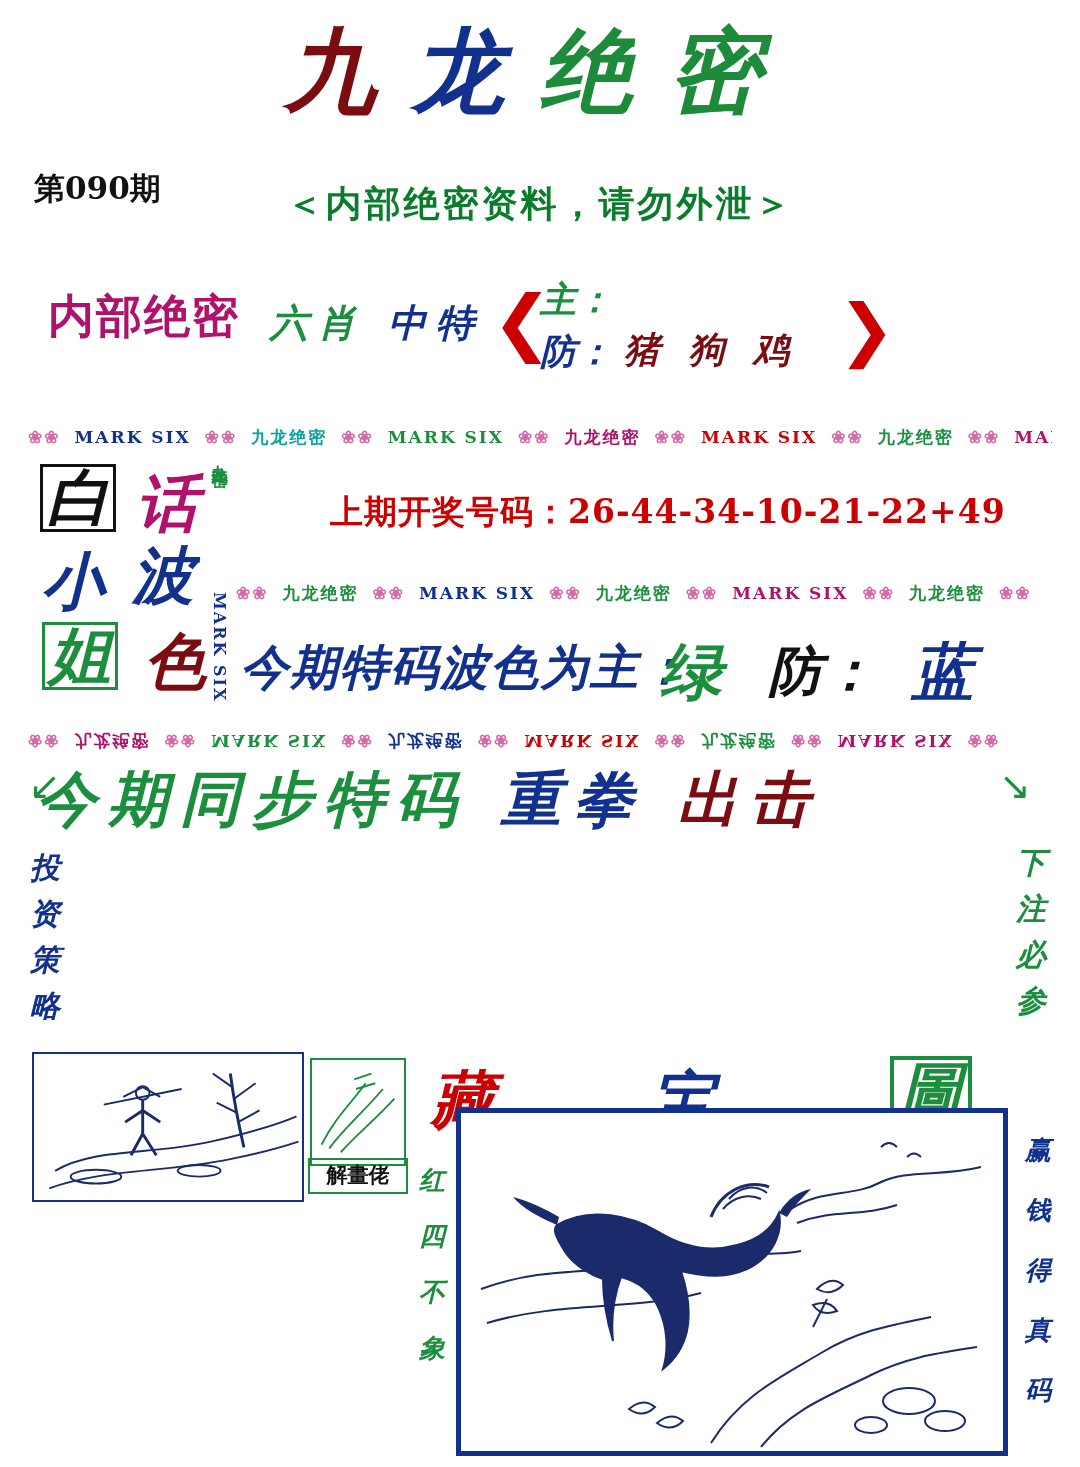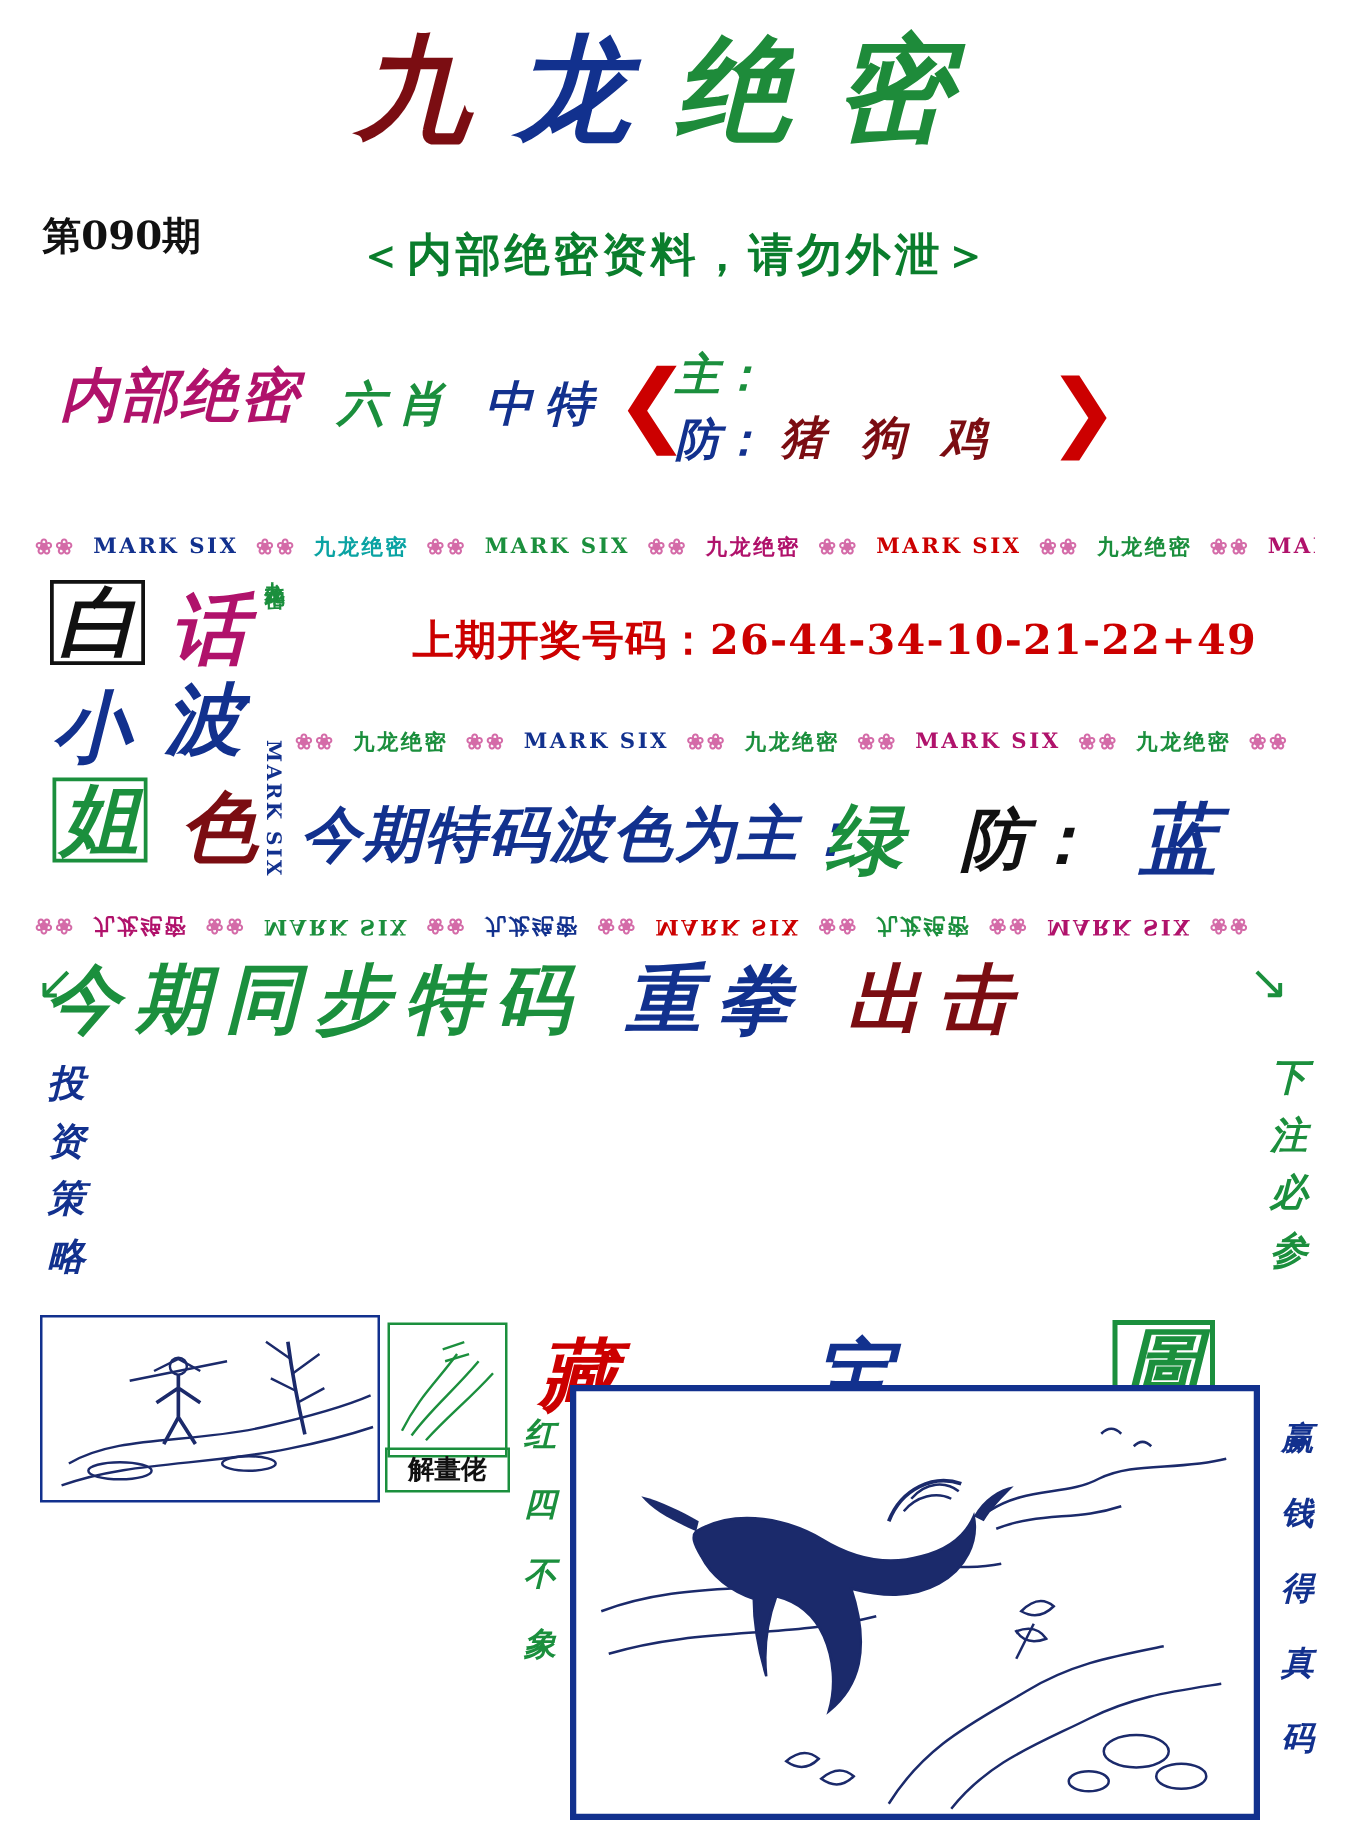--- a/index.html
+++ b/index.html
@@ -33,21 +33,21 @@
     position:absolute;left:0;top:180px;width:1080px;text-align:center;
     font-size:36px;font-weight:bold;color:#0a7d2c;
     font-family:"DejaVu Serif","Liberation Serif",serif;
     letter-spacing:3px;
   }
 
   
   .band1{position:absolute;left:0;top:270px;width:1080px;height:120px;}
   .b1-a{
     position:absolute;left:48px;top:16px;font-size:46px;font-weight:bold;
-    color:#b0126b;font-style:italic;
+    color:#b0126b;
     font-family:"DejaVu Serif","Liberation Serif",serif;letter-spacing:2px;
   }
   .b1-b{
     position:absolute;left:270px;top:28px;font-size:38px;font-weight:bold;
     color:#1b8f3d;font-style:italic;letter-spacing:10px;
     font-family:"DejaVu Serif","Liberation Serif",serif;
   }
   .b1-c{
     position:absolute;left:388px;top:28px;font-size:38px;font-weight:bold;
     color:#12318e;font-style:italic;letter-spacing:10px;
@@ -166,21 +166,21 @@
   .rectext{
     position:absolute;left:12px;top:50px;width:876px;
     font-size:29px;font-weight:bold;line-height:40px;
     font-style:italic;color:#c00;
     font-family:"DejaVu Serif","Liberation Serif",serif;
   }
   .vleft{
     position:absolute;left:30px;top:845px;width:46px;
     font-size:30px;font-weight:bold;color:#12318e;line-height:46px;
     font-family:"DejaVu Serif","Liberation Serif",serif;
-    text-align:center;font-style:italic;
+    text-align:left;font-style:italic;
   }
   .vright{
     position:absolute;left:1000px;top:840px;width:46px;
     font-size:30px;font-weight:bold;color:#1b8f3d;line-height:46px;
     font-family:"DejaVu Serif","Liberation Serif",serif;
     text-align:right;font-style:italic;
   }
 
   
   .pic1{
@@ -211,21 +211,21 @@
     position:absolute;left:890px;top:1056px;font-size:62px;font-weight:bold;
     color:#1b8f3d;font-style:italic;border:4px solid #1b8f3d;
     line-height:1;padding:0 6px;
     font-family:"DejaVu Serif","Liberation Serif",serif;
   }
   .bigpic{
     position:absolute;left:456px;top:1108px;width:552px;height:348px;
     border:5px solid #12318e;box-sizing:border-box;background:#fff;
   }
   .vcol-left{
-    position:absolute;left:412px;top:1120px;width:40px;
+    position:absolute;left:412px;top:1152px;width:40px;
     font-size:26px;font-weight:bold;color:#1b8f3d;line-height:56px;
     text-align:center;font-style:italic;
     font-family:"DejaVu Serif","Liberation Serif",serif;
   }
   .vcol-right{
     position:absolute;left:1016px;top:1120px;width:44px;
     font-size:26px;font-weight:bold;color:#12318e;line-height:60px;
     text-align:center;font-style:italic;
     font-family:Liberation Sans, sans-serif;
   }

